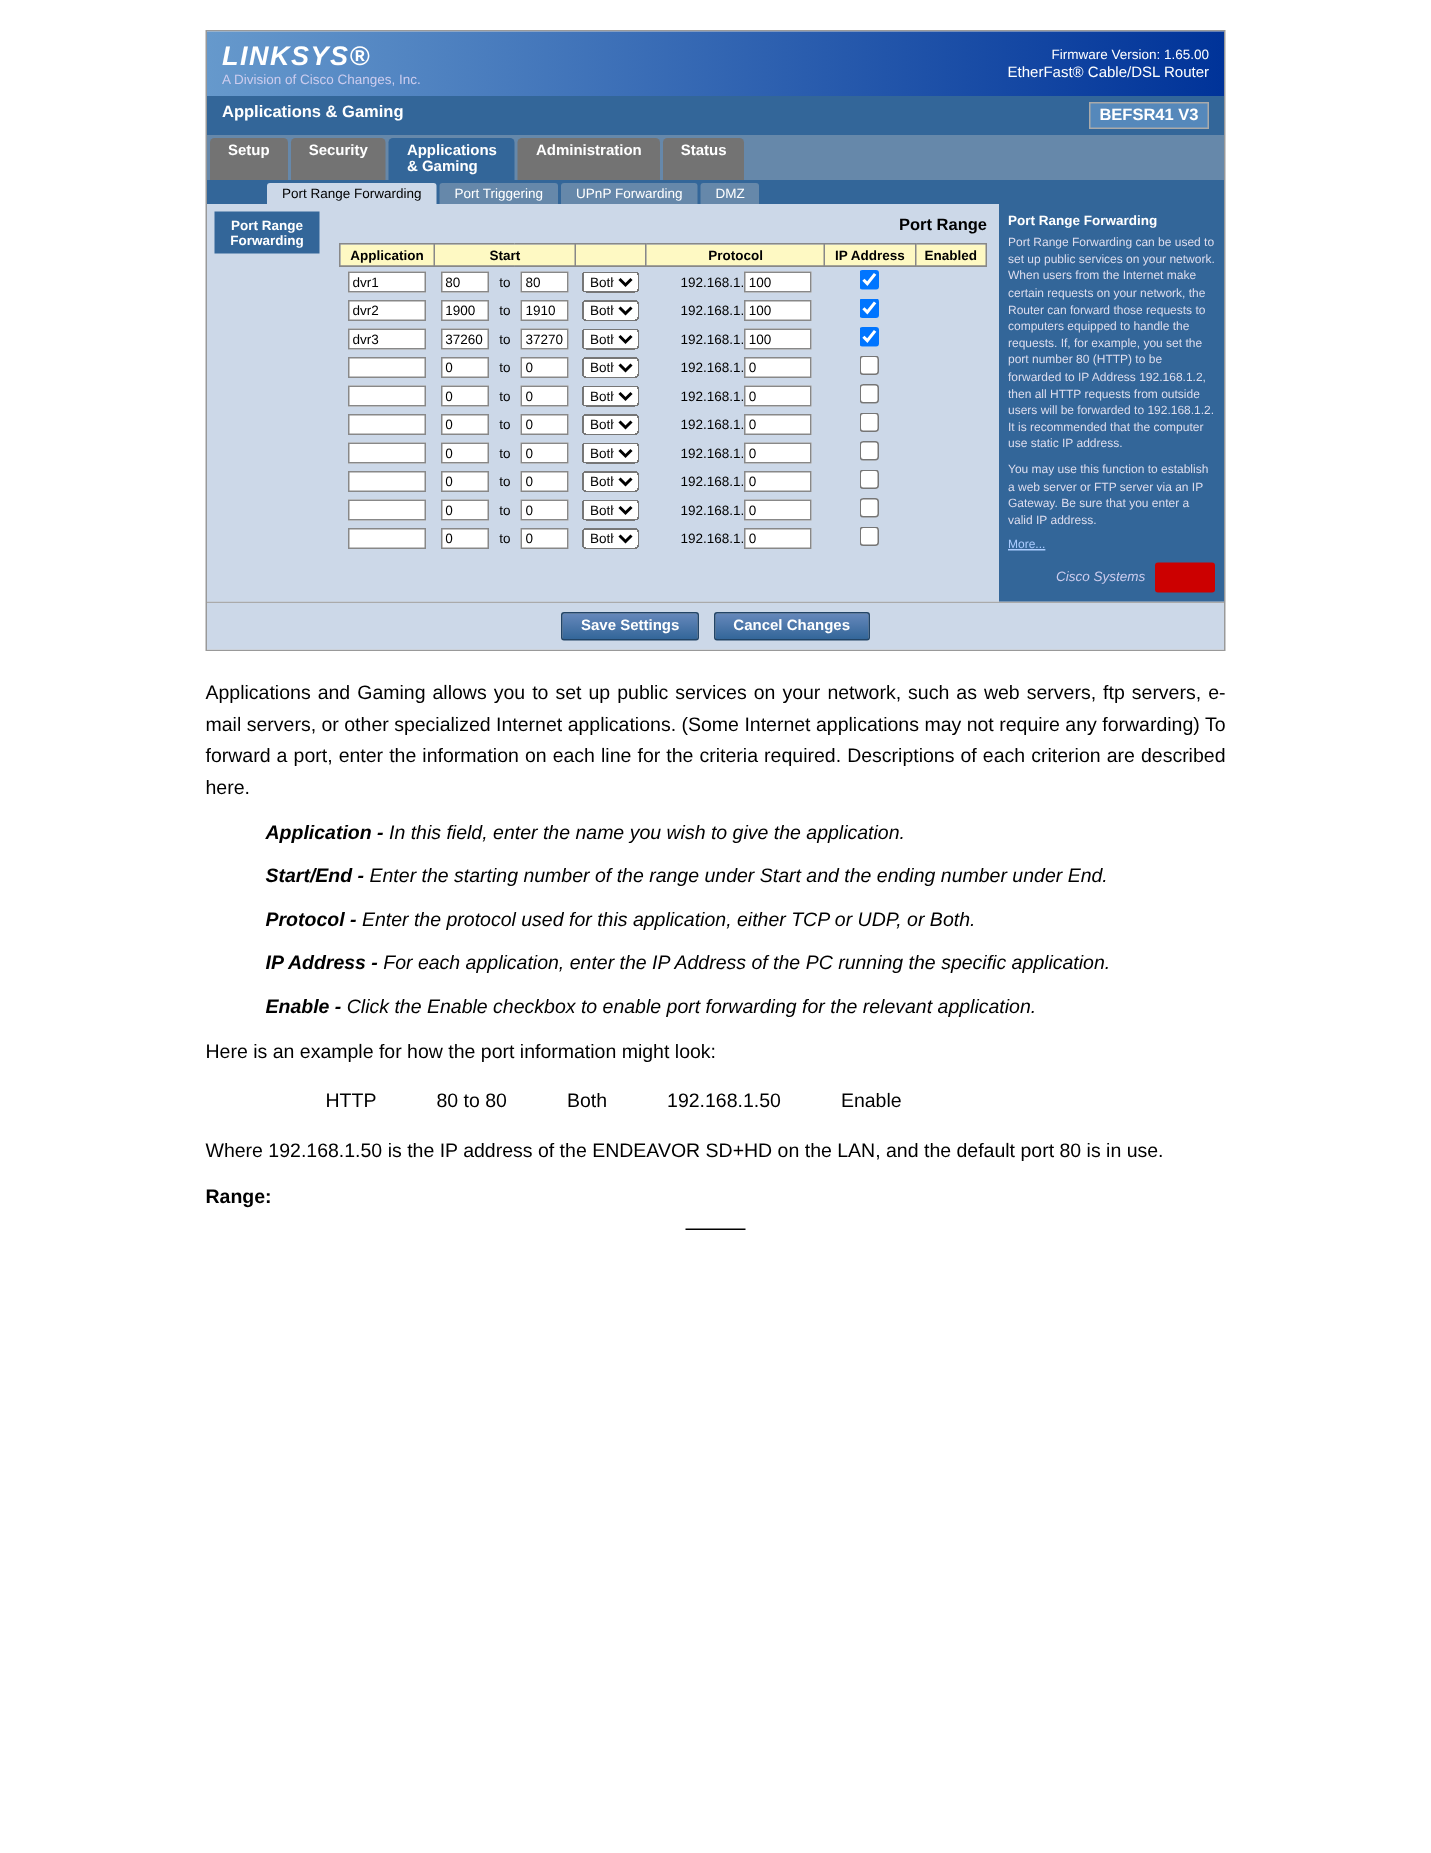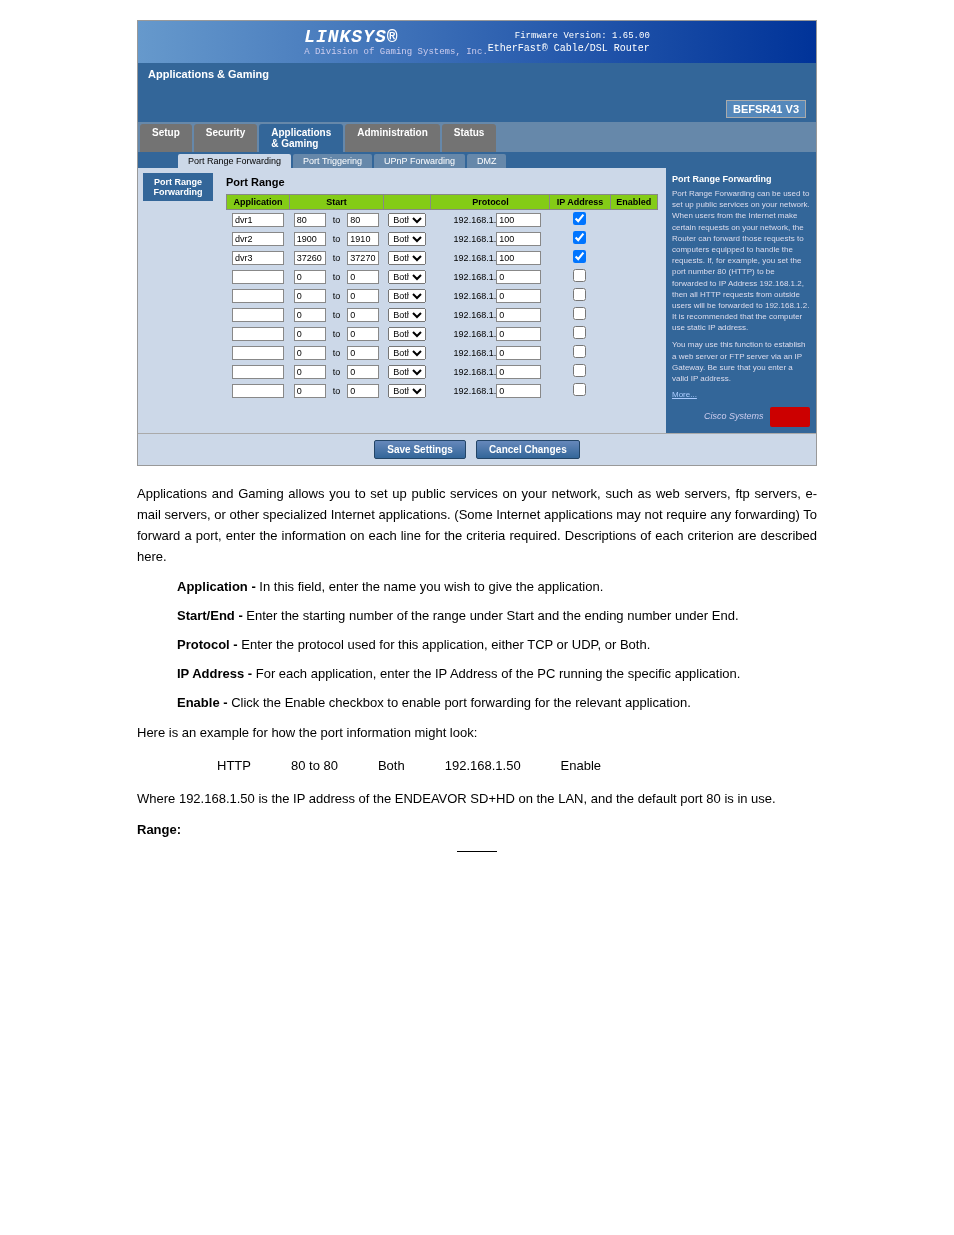--- a/index.html
+++ b/index.html
@@ -20,22 +20,21 @@
       border: 1px solid #999;
       background: #fff;
     }
 
     
     .header-bar {
       background: linear-gradient(to right, #6699cc, #003399);
       padding: 6px 10px 6px 10px;
       display: flex;
       align-items: center;
-      justify-content: center;
-      font-family: Liberation Mono, monospace;
+      justify-content: space-between;
     }
     .linksys-logo {
       color: #fff;
       font-size: 18px;
       font-weight: bold;
       font-style: italic;
       letter-spacing: 1px;
     }
     .linksys-sub {
       color: #cce;
@@ -66,21 +65,20 @@
       line-height: 1.3;
     }
     .product-name {
       color: #fff;
       font-size: 11px;
       font-weight: bold;
       border: 1px solid #aaa;
       background: #5588bb;
       padding: 2px 6px;
       align-self: center;
-      margin-top: 33px;
     }
 
     
     .nav-tabs {
       background: #6688aa;
       display: flex;
       gap: 2px;
       padding: 2px 2px 0 2px;
     }
     .nav-tab {
@@ -142,35 +140,35 @@
 
     
     .center-content {
       flex: 1;
       padding: 8px;
       background: #ccd8e8;
     }
 
     
     .prf-title {
-      text-align: left;
+      text-align: right;
       font-weight: bold;
       font-size: 11px;
       margin-bottom: 6px;
       color: #000;
     }
 
     .prf-table {
       width: 100%;
       border-collapse: collapse;
       font-size: 9px;
       background: #ccd8e8;
     }
     .prf-table th {
-      background: #84cc16;
+      background: #fef9c3;
       text-align: center;
       padding: 2px 3px;
       font-size: 9px;
       border: 1px solid #888;
     }
     .prf-table td {
       padding: 2px 2px;
       border: 0;
       text-align: center;
       vertical-align: middle;
@@ -275,20 +273,21 @@
     }
     .doc-text p {
       margin-bottom: 10px;
     }
     .doc-section {
       margin-left: 40px;
       margin-bottom: 10px;
     }
     .doc-section p {
       margin-bottom: 8px;
+      font-style: italic;
     }
     .doc-example {
       display: flex;
       gap: 40px;
       margin: 12px 0 12px 80px;
       font-size: 13px;
     }
     .bold { font-weight: bold; }
     .divider-line {
       width: 40px;
@@ -300,21 +299,21 @@
     }
   </style>
 </head>
 <body>
 
 <div class="router-ui">
 
   <div class="header-bar">
     <div>
       <span class="linksys-logo">LINKSYS®</span>
-      <span class="linksys-sub">A Division of Gaming Systems, Inc.</span>
+      <span class="linksys-sub">A Division of Cisco Changes, Inc.</span>
     </div>
     <div class="firmware-info">
       <div>Firmware Version: 1.65.00</div>
       <div style="font-size:10px; margin-top:2px;">EtherFast® Cable/DSL Router</div>
     </div>
   </div>
 
   <div class="product-bar">
     <div>
       <div class="product-label">Applications &amp; Gaming</div>

